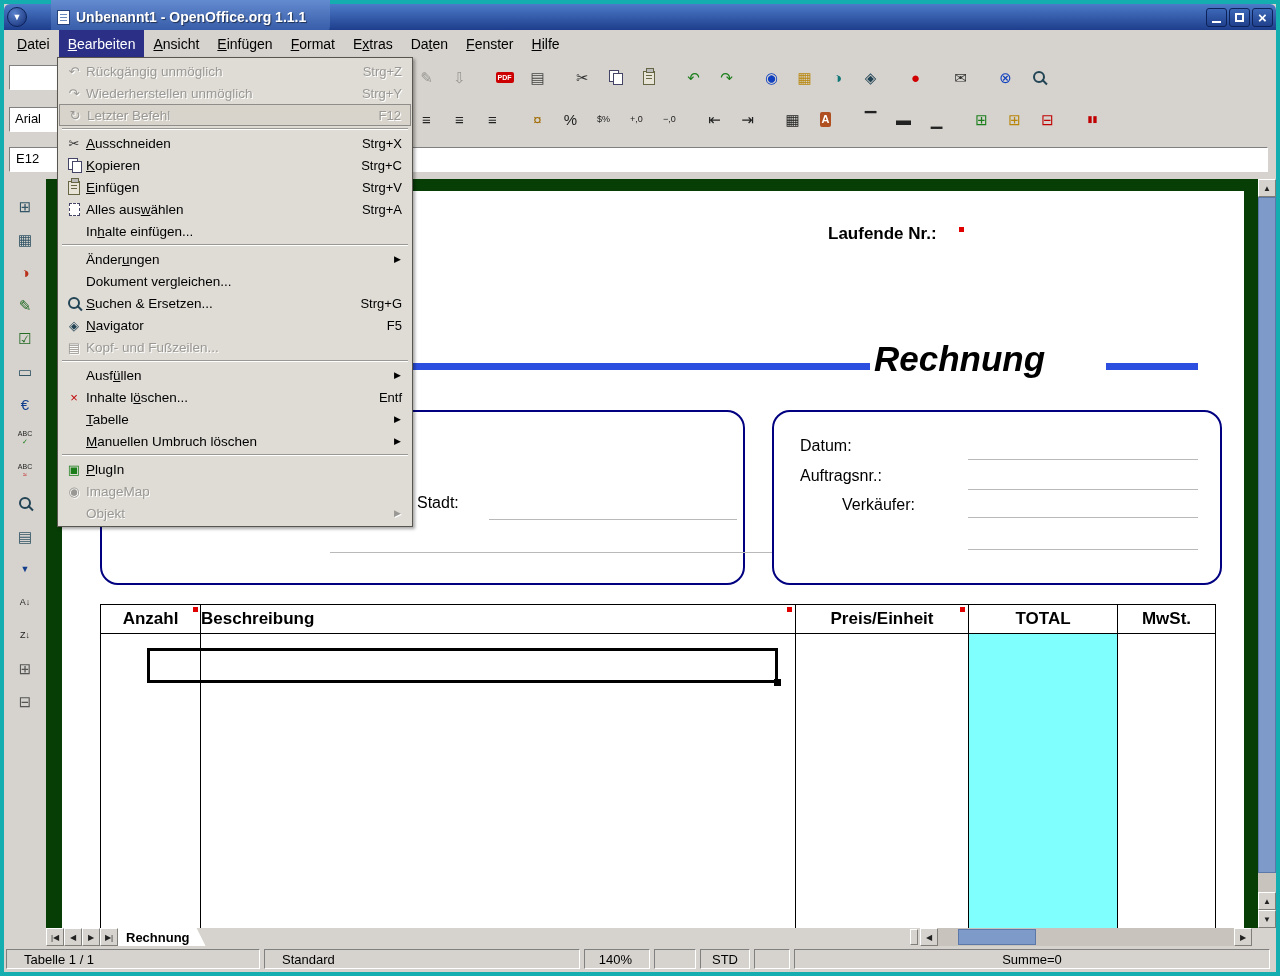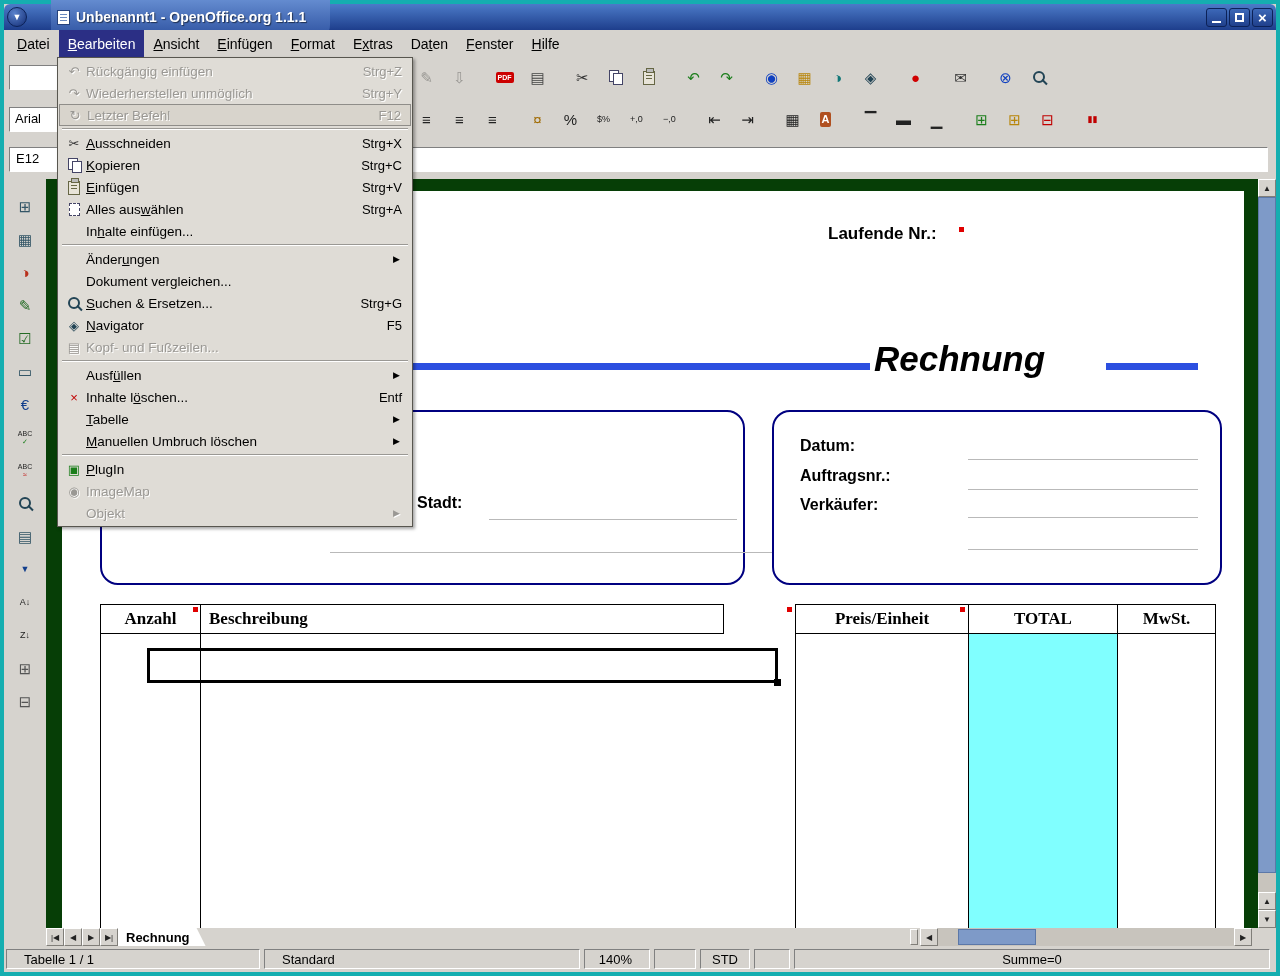--- a/index.html
+++ b/index.html
@@ -78,28 +78,28 @@
   .rule-blue{position:absolute;height:7px;background:var(--rule-blue,#2c4fe0);}
   .rule-left{left:38px;top:172px;width:770px;}
   .rule-right{left:1044px;top:172px;width:92px;}
   .rechnung-title{position:absolute;left:812px;top:148px;font-size:35px;font-weight:bold;font-style:italic;}
 
   .rbox{position:absolute;border:2px solid var(--box-border-navy,#000080);border-radius:18px;background:#fff;}
   .box-left{left:38px;top:219px;width:645px;height:175px;}
   .box-right{left:710px;top:219px;width:450px;height:175px;}
   .heavy-cell{position:absolute;left:45px;top:236px;width:631px;height:35px;border:3px solid #000;background:#fff;}
   .fill-handle{position:absolute;right:-6px;bottom:-6px;width:7px;height:7px;background:#000;}
-  .plabel{position:absolute;font-size:16px;font-weight:bold;}
+  .plabel{position:absolute;font-size:16px;}
   .field-line{position:absolute;height:1px;background:#b9b9b9;}
 
   .inv-table{position:absolute;left:38px;top:413px;width:1116px;height:324px;}
   .th{position:absolute;top:0;height:30px;border:1px solid #000;background:#fff;font-weight:bold;font-size:17px;
-    display:flex;align-items:center;justify-content:center;font-family:Liberation Serif, serif;}
+    display:flex;align-items:center;justify-content:center;}
   .th-anzahl{left:0;width:101px;}
-  .th-besch{left:100px;width:524px;justify-content:flex-start;padding-left:8px;}
+  .th-besch{left:100px;width:596px;justify-content:flex-start;}
   .th-preis{left:695px;width:174px;}
   .th-total{left:868px;width:150px;}
   .th-mwst{left:1017px;width:99px;}
   .tcol-line{position:absolute;top:29px;bottom:0;width:1px;background:#000;}
   .cyan-fill{position:absolute;left:869px;top:30px;width:148px;bottom:0;background:var(--total-column-cyan,#80ffff);}
 
   
   .bottomrow{position:absolute;left:0;right:0;bottom:0;height:18px;background:var(--window-gray,#d6d3ce);
     display:flex;align-items:center;}
   .snav{width:18px;height:18px;flex:none;font-size:8px;display:flex;align-items:center;justify-content:center;
@@ -133,21 +133,21 @@
   .sb-mode{width:50px;justify-content:center;}
   .sb-e2{width:16px;}
   .sb-sum{flex:1;justify-content:center;}
 
   
   .menu-panel{position:absolute;left:57px;top:57px;width:356px;background:#dfdcd6;border:1px solid #58564f;
     box-shadow:2px 2px 3px rgba(0,0,0,.35);z-index:60;padding:2px 1px;}
   .mi{height:22px;display:flex;align-items:center;font-size:13.5px;padding:0 9px 0 3px;white-space:nowrap;}
   .mi-ic{width:24px;flex:none;display:flex;align-items:center;justify-content:center;font-size:13px;}
   .mi-label{overflow:hidden;}
-  .mi-right{margin-left:auto;display:flex;align-items:center;}
+  .mi-right{margin-left:auto;display:flex;align-items:center;text-align:center;}
   .mi-short{font-size:13px;}
   .mi-arrow{font-size:9px;margin-left:8px;width:9px;}
   .mi.disabled{color:var(--disabled-text,#9a9894);text-shadow:1px 1px 0 #fff;}
   .mi.hl{border:1px solid #8f8d89;background:#d8d4cc;}
   .menu-sep{height:2px;border-top:1px solid #9a9894;border-bottom:1px solid #fff;margin:2px 3px;}
   u{text-decoration:underline;}
 </style>
 </head>
 <body>
 
@@ -378,21 +378,21 @@
               <div class="fill-handle"></div>
             </div>
           </div>
           <div class="plabel" style="left:355px;top:303px;">Stadt:</div>
           <div class="field-line" style="left:427px;top:328px;width:248px;"></div>
           <div class="field-line" style="left:268px;top:361px;width:469px;"></div>
 
           <div class="rbox box-right"></div>
           <div class="plabel" style="left:738px;top:246px;">Datum:</div>
           <div class="plabel" style="left:738px;top:276px;">Auftragsnr.:</div>
-          <div class="plabel" style="left:738px;top:305px;">Verkäufer:</div>
+          <div class="plabel" style="left:780px;top:305px;">Verkäufer:</div>
           <div class="field-line" style="left:906px;top:268px;width:230px;"></div>
           <div class="field-line" style="left:906px;top:298px;width:230px;"></div>
           <div class="field-line" style="left:906px;top:326px;width:230px;"></div>
           <div class="field-line" style="left:906px;top:358px;width:230px;"></div>
 
           <div class="inv-table">
             <div class="cyan-fill"></div>
             <div class="tcol-line" style="left:0;"></div>
             <div class="tcol-line" style="left:100px;"></div>
             <div class="tcol-line" style="left:695px;"></div>
@@ -449,21 +449,21 @@
       <div class="sb-field sb-sum">Summe=0</div>
     </div>
 
   </div>
 
   <div class="menu-panel">
       <div class="mi disabled">
         <span class="mi-ic">
           <span class="g" style="color: var(--disabled-text);">↶</span>
         </span>
-        <span class="mi-label">Rückgängig einfügen</span>
+        <span class="mi-label">Rückgängig unmöglich</span>
         <span class="mi-right">
           <span class="mi-short">Strg+Z</span>
         </span>
       </div>
       <div class="mi disabled">
         <span class="mi-ic">
           <span class="g" style="color: var(--disabled-text);">↷</span>
         </span>
         <span class="mi-label">Wiederherstellen unmöglich</span>
         <span class="mi-right">

